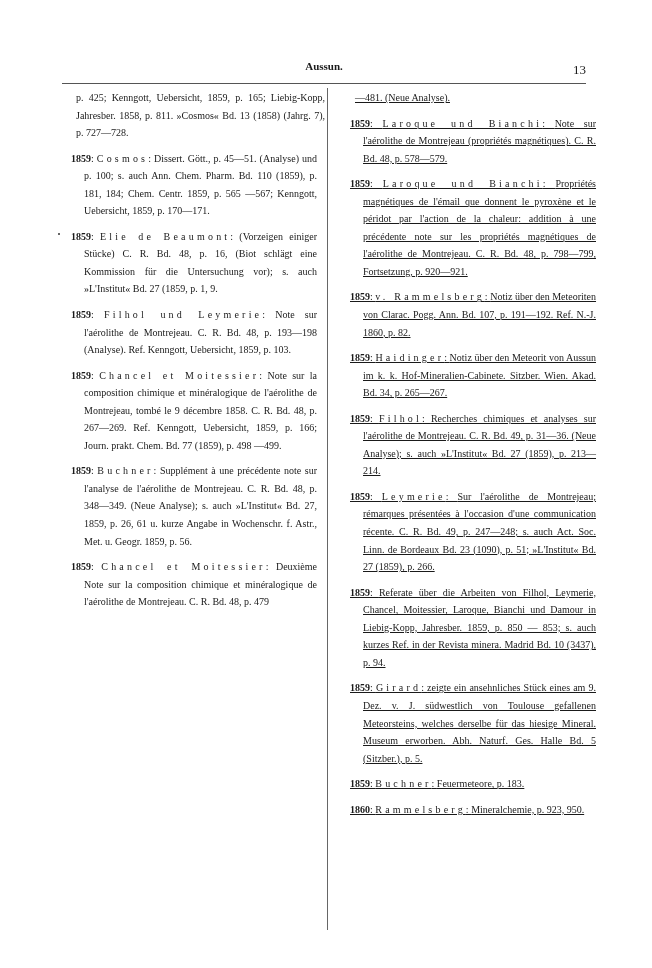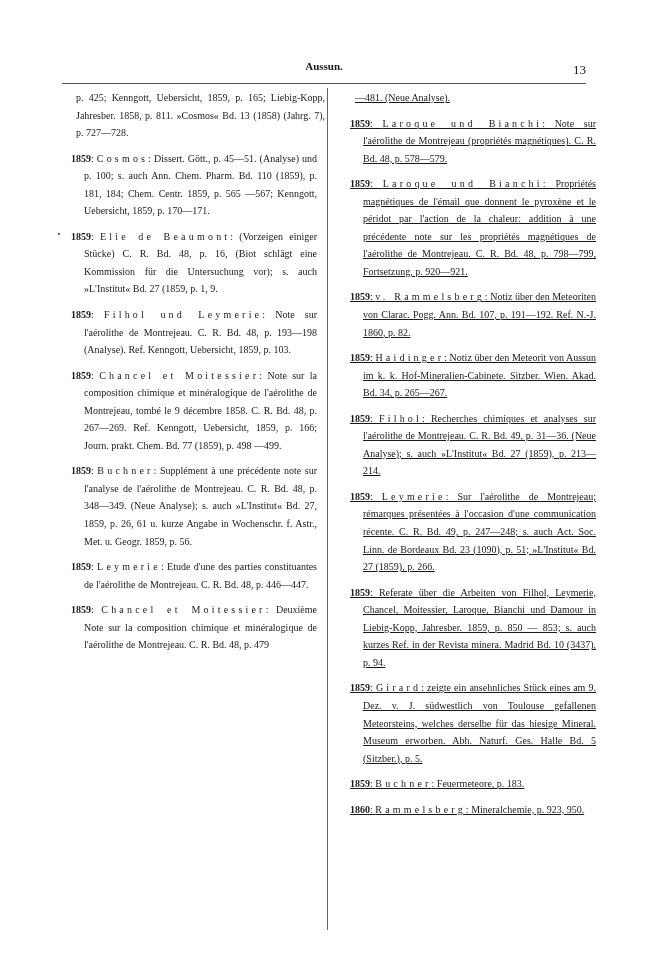--- a/index.html
+++ b/index.html
@@ -32,21 +32,20 @@
 <div class="mark"></div>
 
 <div class="col col-left">
   <p class="cont">p. 425; Kenngott, Uebersicht, 1859, p. 165; Liebig-Kopp, Jahresber. 1858, p. 811. »Cosmos« Bd. 13 (1858) (Jahrg. 7), p. 727—728.</p>
   <div id="left-entries">
       <p class="entry"><span class="year">1859</span>: <span class="author">Cosmos</span>: <span>Dissert. Gött., p. 45—51. (Analyse) und p. 100; s. auch Ann. Chem. Pharm. Bd. 110 (1859), p. 181, 184; Chem. Centr. 1859, p. 565 —567; Kenngott, Uebersicht, 1859, p. 170—171.</span></p>
       <p class="entry"><span class="year">1859</span>: <span class="author">Elie de Beaumont</span>: <span>(Vorzeigen einiger Stücke) C. R. Bd. 48, p. 16, (Biot schlägt eine Kommission für die Untersuchung vor); s. auch »L'Institut« Bd. 27 (1859, p. 1, 9.</span></p>
       <p class="entry"><span class="year">1859</span>: <span class="author">Filhol und Leymerie</span>: <span>Note sur l'aérolithe de Montrejeau. C. R. Bd. 48, p. 193—198 (Analyse). Ref. Kenngott, Uebersicht, 1859, p. 103.</span></p>
       <p class="entry"><span class="year">1859</span>: <span class="author">Chancel et Moitessier</span>: <span>Note sur la composition chimique et minéralogique de l'aérolithe de Montrejeau, tombé le 9 décembre 1858. C. R. Bd. 48, p. 267—269. Ref. Kenngott, Uebersicht, 1859, p. 166; Journ. prakt. Chem. Bd. 77 (1859), p. 498 —499.</span></p>
       <p class="entry"><span class="year">1859</span>: <span class="author">Buchner</span>: <span>Supplément à une précédente note sur l'analyse de l'aérolithe de Montrejeau. C. R. Bd. 48, p. 348—349. (Neue Analyse); s. auch »L'Institut« Bd. 27, 1859, p. 26, 61 u. kurze Angabe in Wochenschr. f. Astr., Met. u. Geogr. 1859, p. 56.</span></p>
-      <p class="entry"><span class="year">1859</span>: <span class="author">Leymerie</span>: <span>Etude d'une des parties constituantes de l'aérolithe de Montrejeau. C. R. Bd. 48, p. 446—447.</span></p>
       <p class="entry"><span class="year">1859</span>: <span class="author">Chancel et Moitessier</span>: <span>Deuxième Note sur la composition chimique et minéralogique de l'aérolithe de Montrejeau. C. R. Bd. 48, p. 479</span></p>
     </div>
 </div>
 
 <div class="divider"></div>
 
 <div class="col col-right">
   <p class="cont">—481. (Neue Analyse).</p>
   <div id="right-entries">
       <p class="entry"><span class="year">1859</span>: <span class="author">Laroque und Bianchi</span>: <span>Note sur l'aérolithe de Montrejeau (propriétés magnétiques). C. R. Bd. 48, p. 578—579.</span></p>

